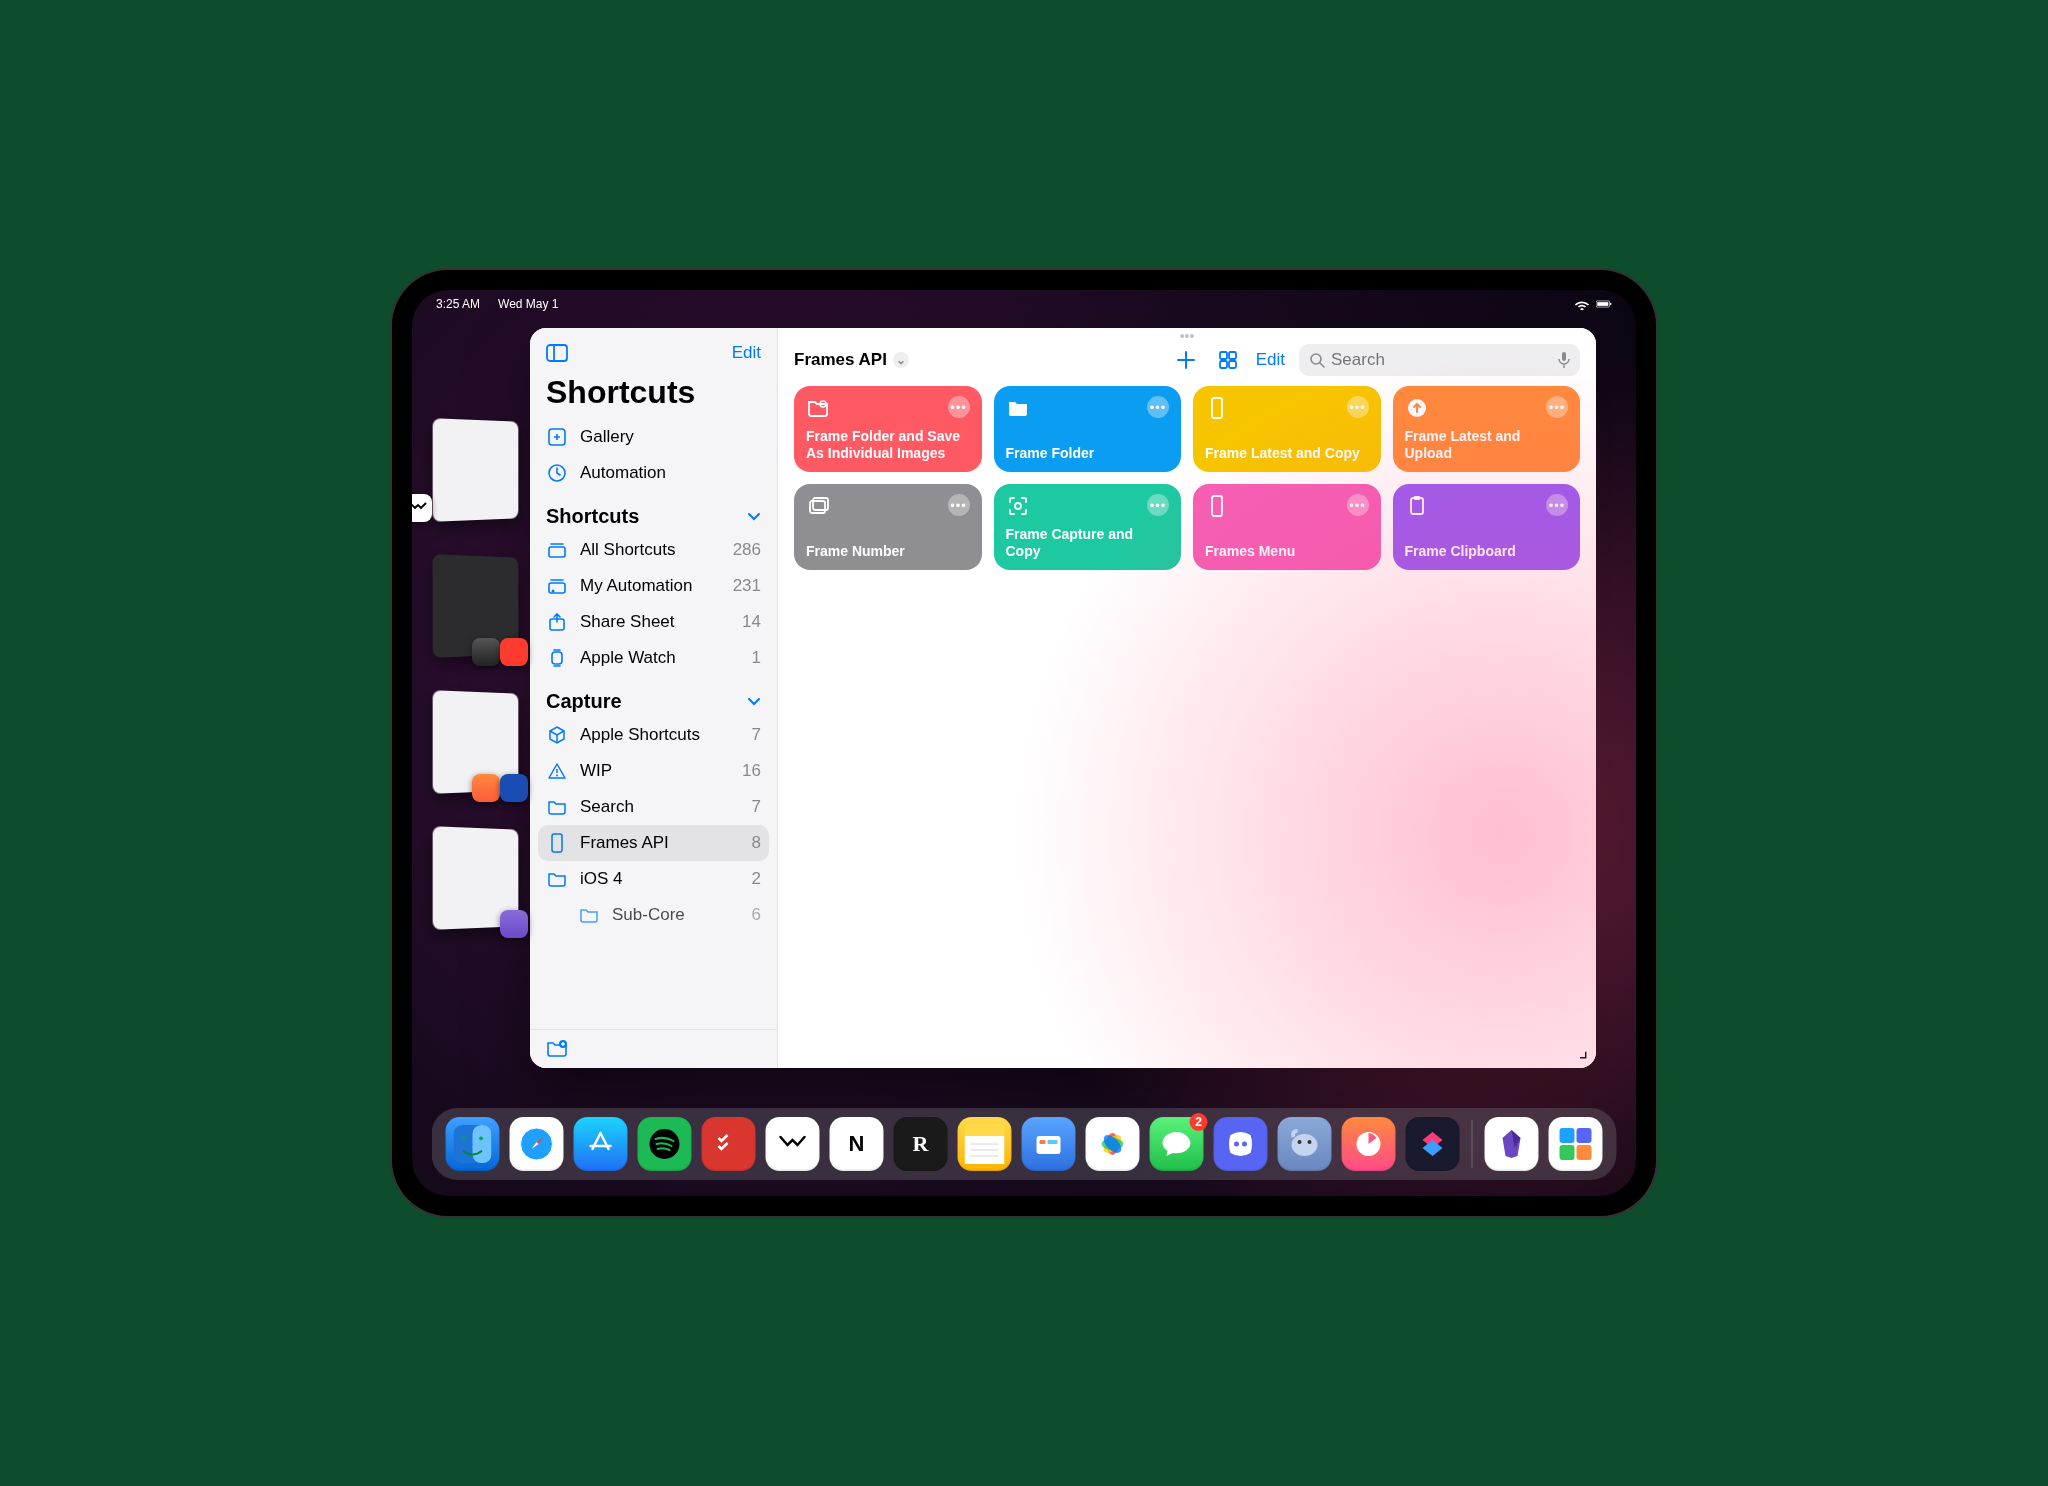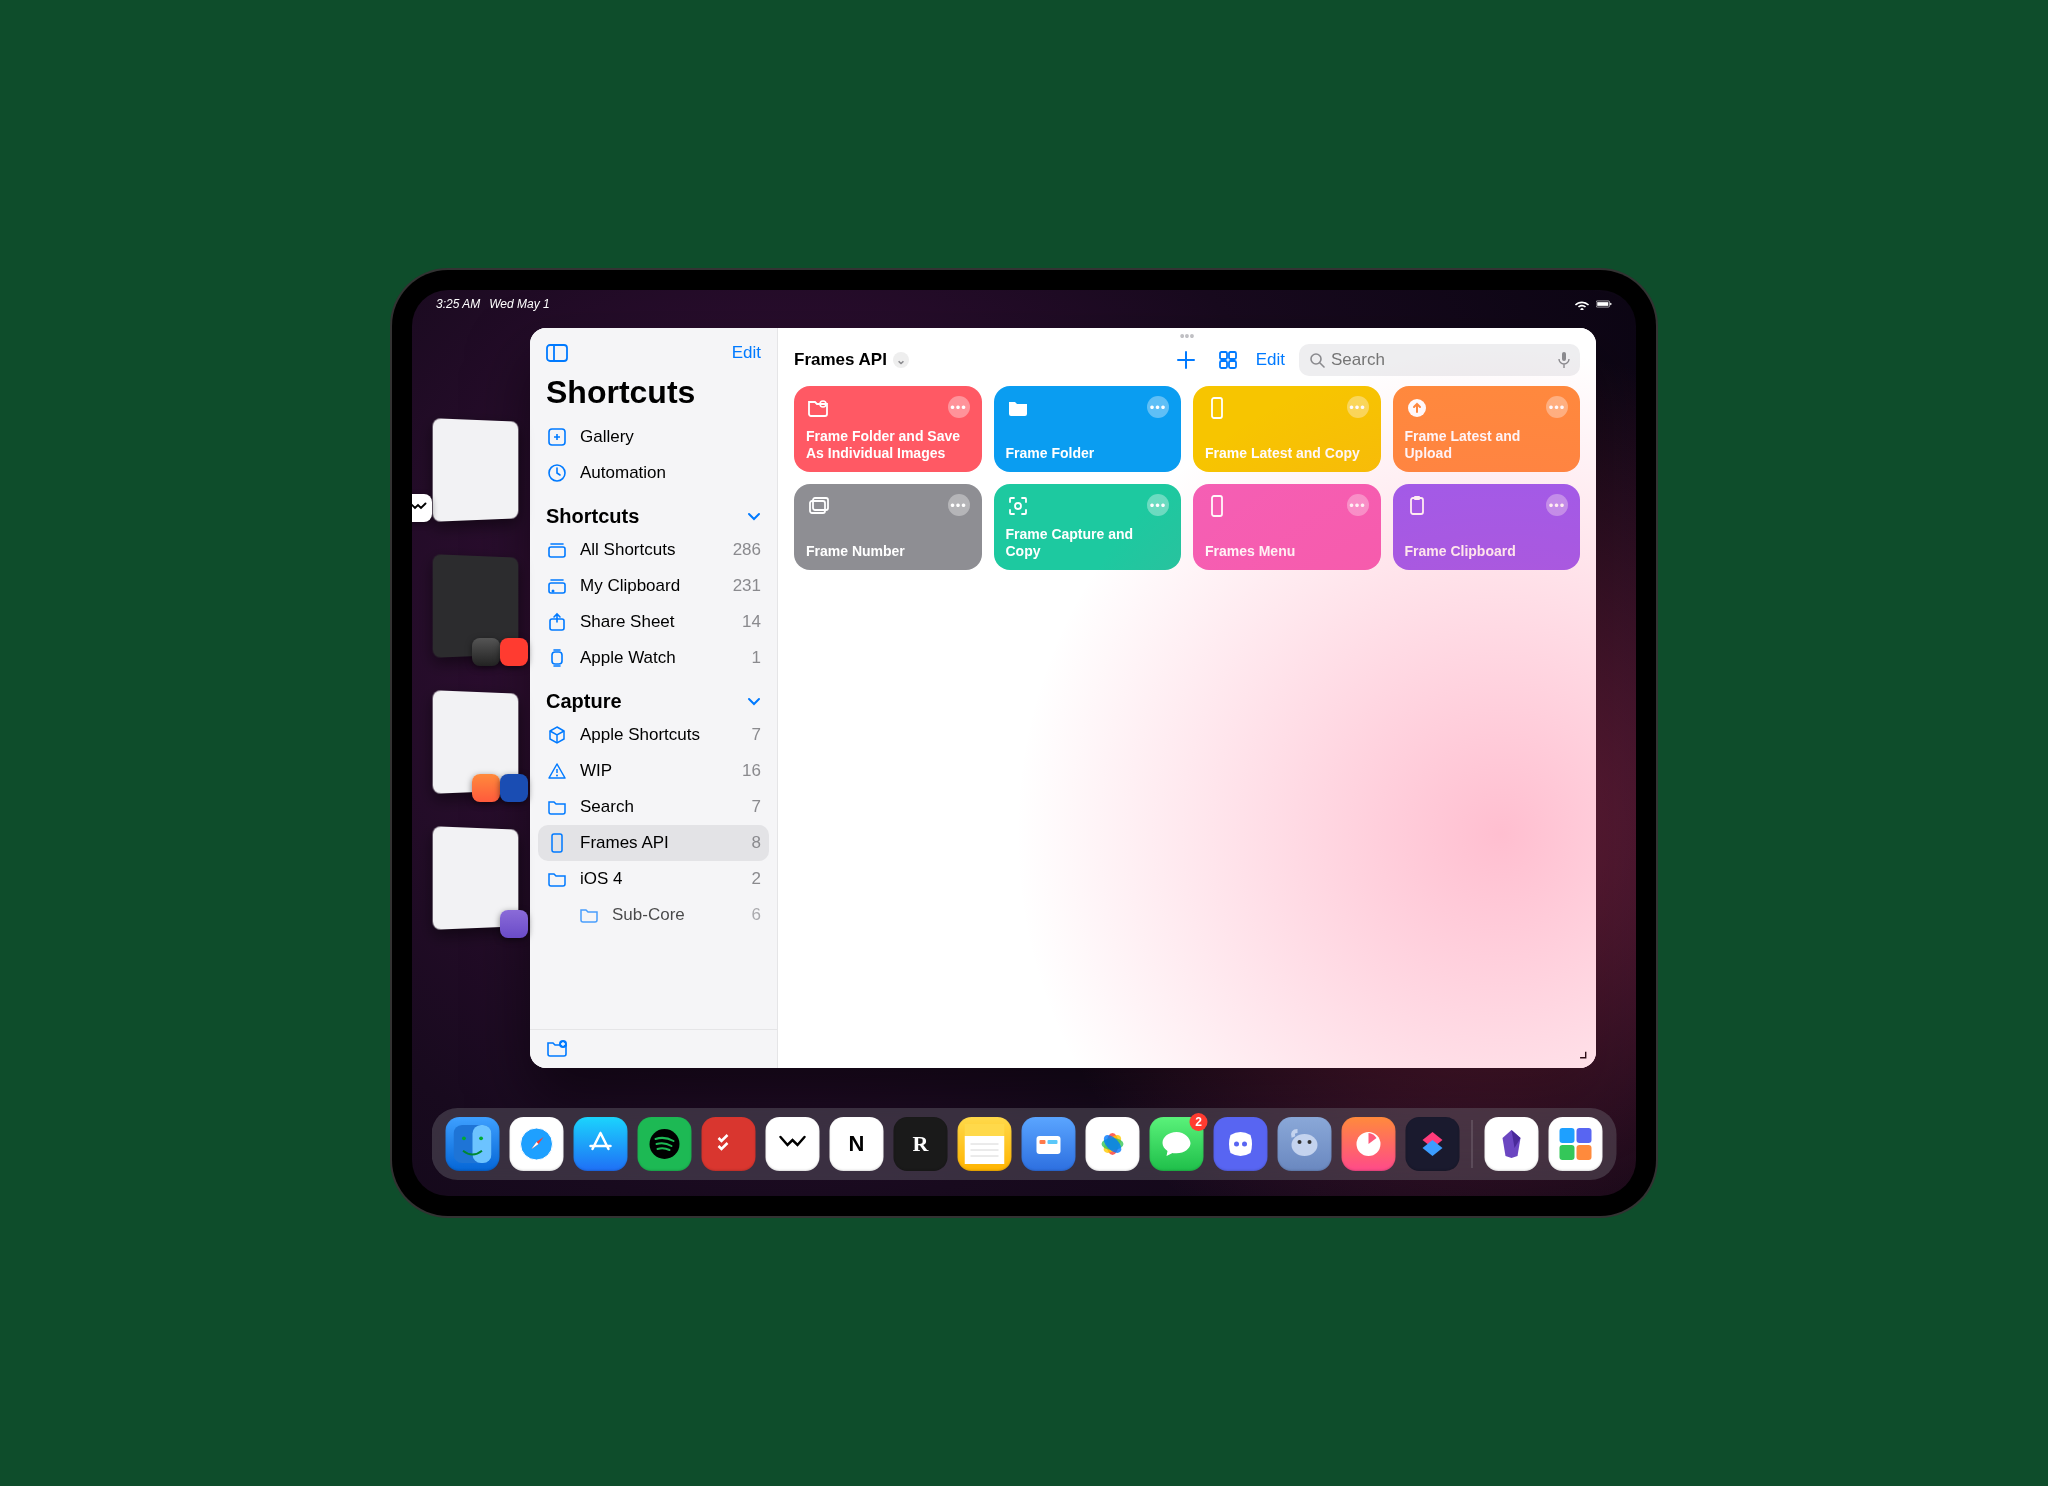--- a/index.html
+++ b/index.html
@@ -43,21 +43,21 @@
     top: 0; left: 0; right: 0;
     height: 28px;
     display: flex;
     align-items: center;
     justify-content: space-between;
     padding: 0 24px;
     color: #fff;
     font-size: 12px;
     z-index: 5;
   }
-  .statusbar .left { display: flex; gap: 9px; font-style: italic; }
+  .statusbar .left { display: flex; gap: 18px; }
   .statusbar .right { display: flex; gap: 6px; align-items: center; }
   .status-icons svg { width: 16px; height: 12px; }
 
   
   .app-window {
     position: absolute;
     top: 38px;
     left: 118px;
     right: 40px;
     bottom: 128px;
@@ -343,21 +343,21 @@
           <span class="count">286</span>
         </div>
         <div class="sb-item">
           <span class="sb-icon">
               <svg width="20" height="18" viewBox="0 0 20 18">
                 <rect x="2" y="6" width="16" height="10" rx="2" fill="none" stroke="#007aff" stroke-width="1.6"></rect>
                 <path d="M4 3h12" stroke="#007aff" stroke-width="1.6" stroke-linecap="round"></path>
                 <circle cx="6" cy="14" r="1.5" fill="#007aff"></circle>
               </svg>
             </span>
-          <span>My Clipboard</span>
+          <span>My Automation</span>
           <span class="count">231</span>
         </div>
         <div class="sb-item">
           <span class="sb-icon">
               <svg width="18" height="20" viewBox="0 0 18 20">
                 <rect x="2" y="7" width="14" height="11" rx="2" fill="none" stroke="#007aff" stroke-width="1.6"></rect>
                 <path d="M9 2v8M6 5l3-3 3 3" fill="none" stroke="#007aff" stroke-width="1.6" stroke-linecap="round"></path>
               </svg>
             </span>
           <span>Share Sheet</span>

